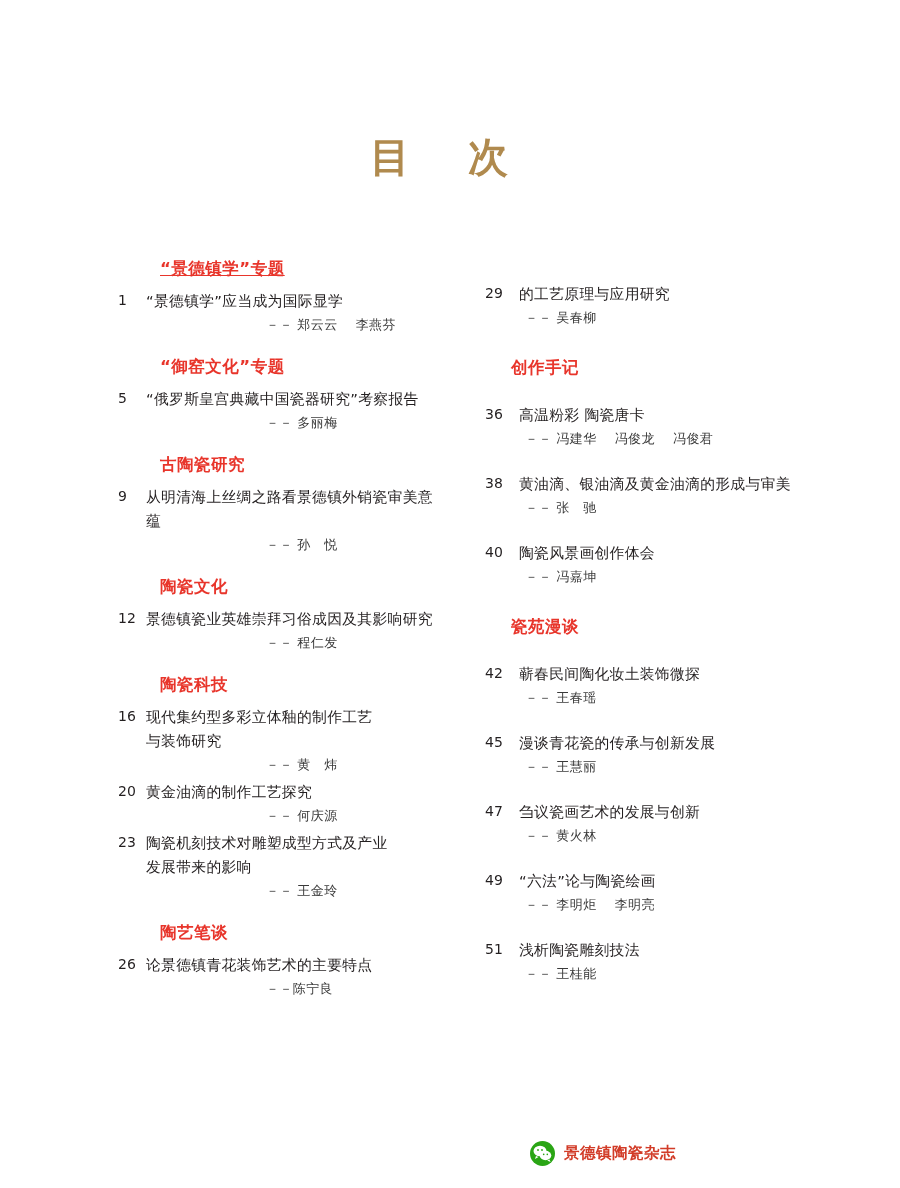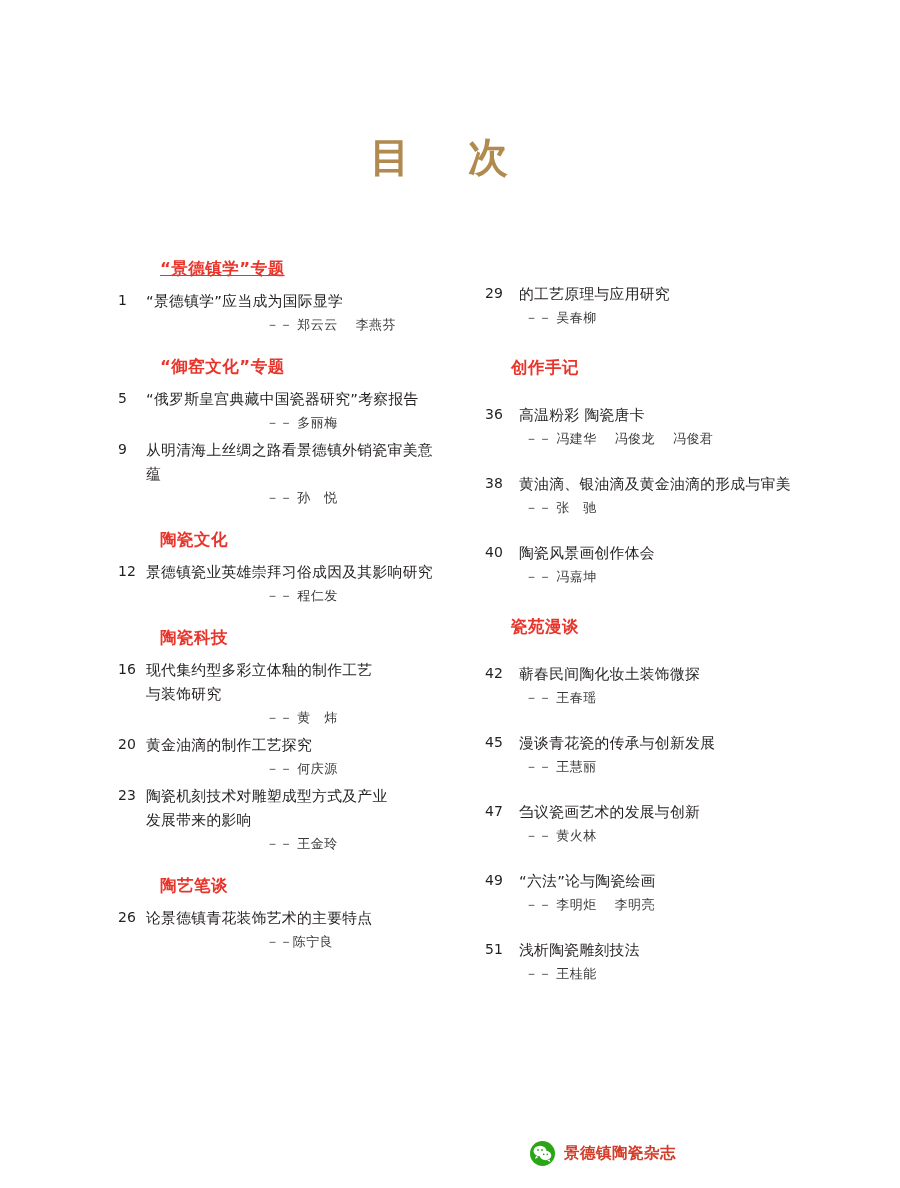--- a/index.html
+++ b/index.html
@@ -178,20 +178,21 @@
 
       <div class="section-head">“御窑文化”专题</div>
       <div class="entry">
         <div class="entry-row">
           <span class="entry-page">5</span>
           <span class="entry-title">“俄罗斯皇宫典藏中国瓷器研究”考察报告</span>
         </div>
         <div class="entry-authors">－－ 多丽梅</div>
       </div>
 
+      <div class="section-head">古陶瓷研究</div>
       <div class="entry">
         <div class="entry-row">
           <span class="entry-page">9</span>
           <span class="entry-title">从明清海上丝绸之路看景德镇外销瓷审美意蕴</span>
         </div>
         <div class="entry-authors">－－ 孙   悦</div>
       </div>
 
       <div class="section-head">陶瓷文化</div>
       <div class="entry">

